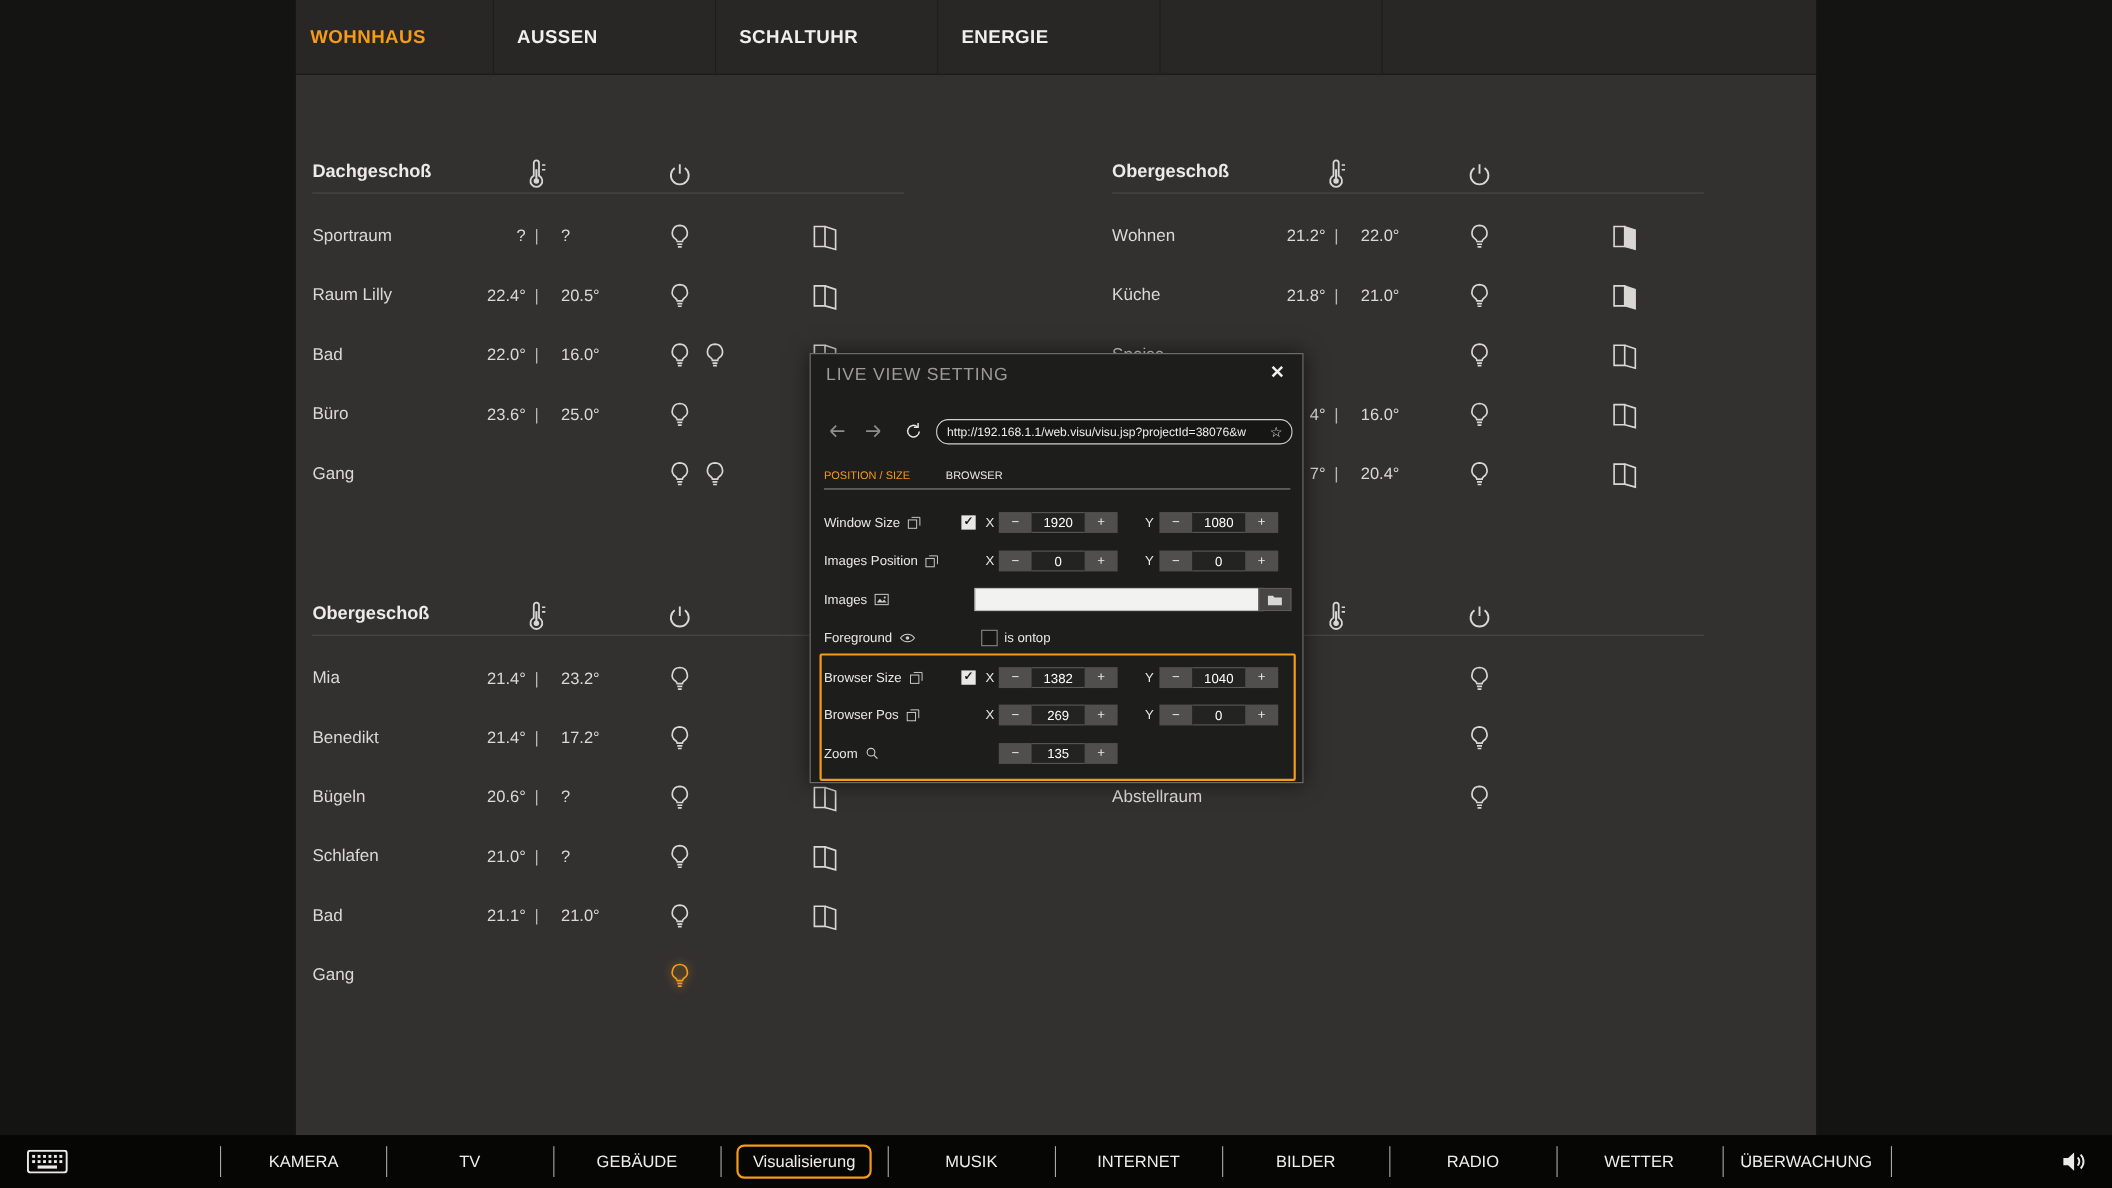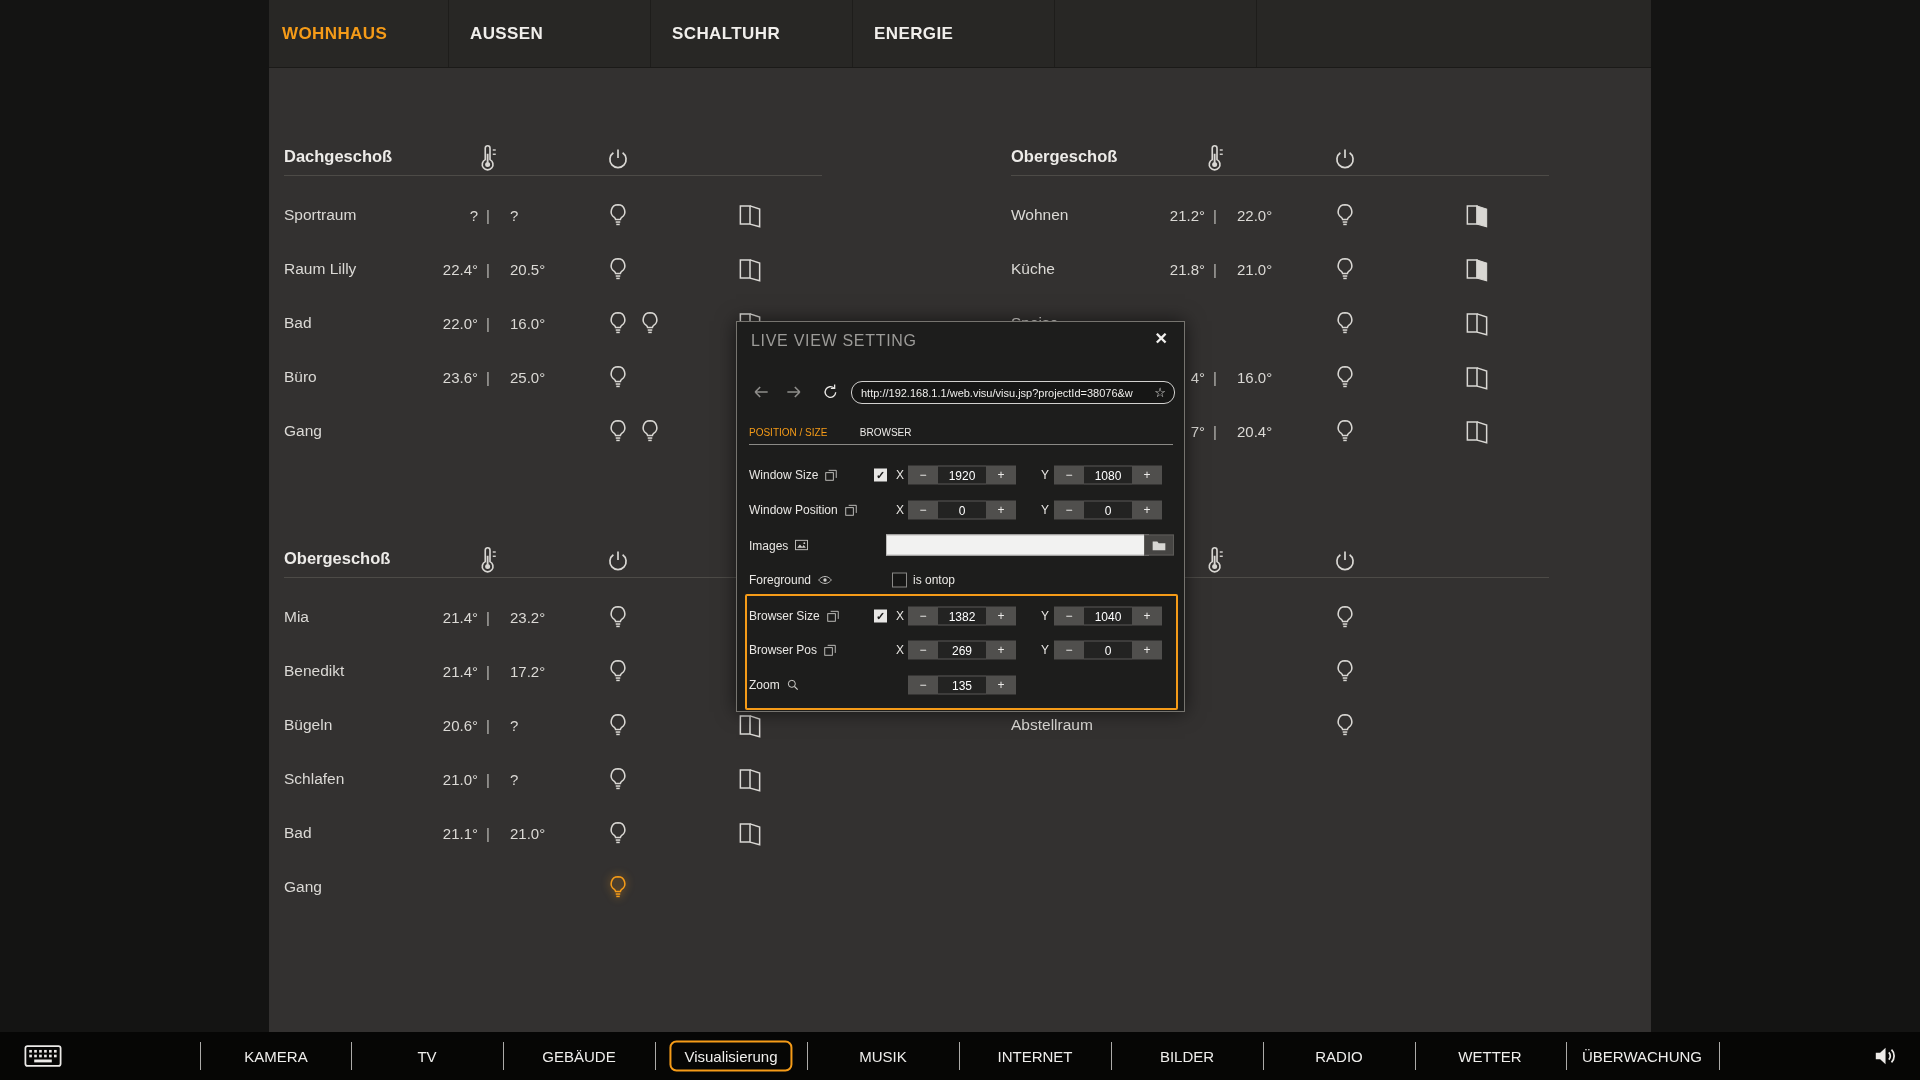--- a/index.html
+++ b/index.html
@@ -483,21 +483,21 @@
       <span class="axis" style="left:304px">Y</span>
       <div class="stepper" style="left:317px">
         <button class="st-btn">−</button>
         <span class="st-val">1080</span>
         <button class="st-btn">+</button>
       </div>
     </div>
 
     <div class="drow" style="top:176px">
       <span class="dlabel">
-        <span>Window Position</span>
+        <span>Images Position</span>
         <svg width="14" height="14">
             <use href="#winsize"></use>
           </svg>
       </span>
       <span class="axis" style="left:159px">X</span>
       <div class="stepper" style="left:171px">
         <button class="st-btn">−</button>
         <span class="st-val">0</span>
         <button class="st-btn">+</button>
       </div>

